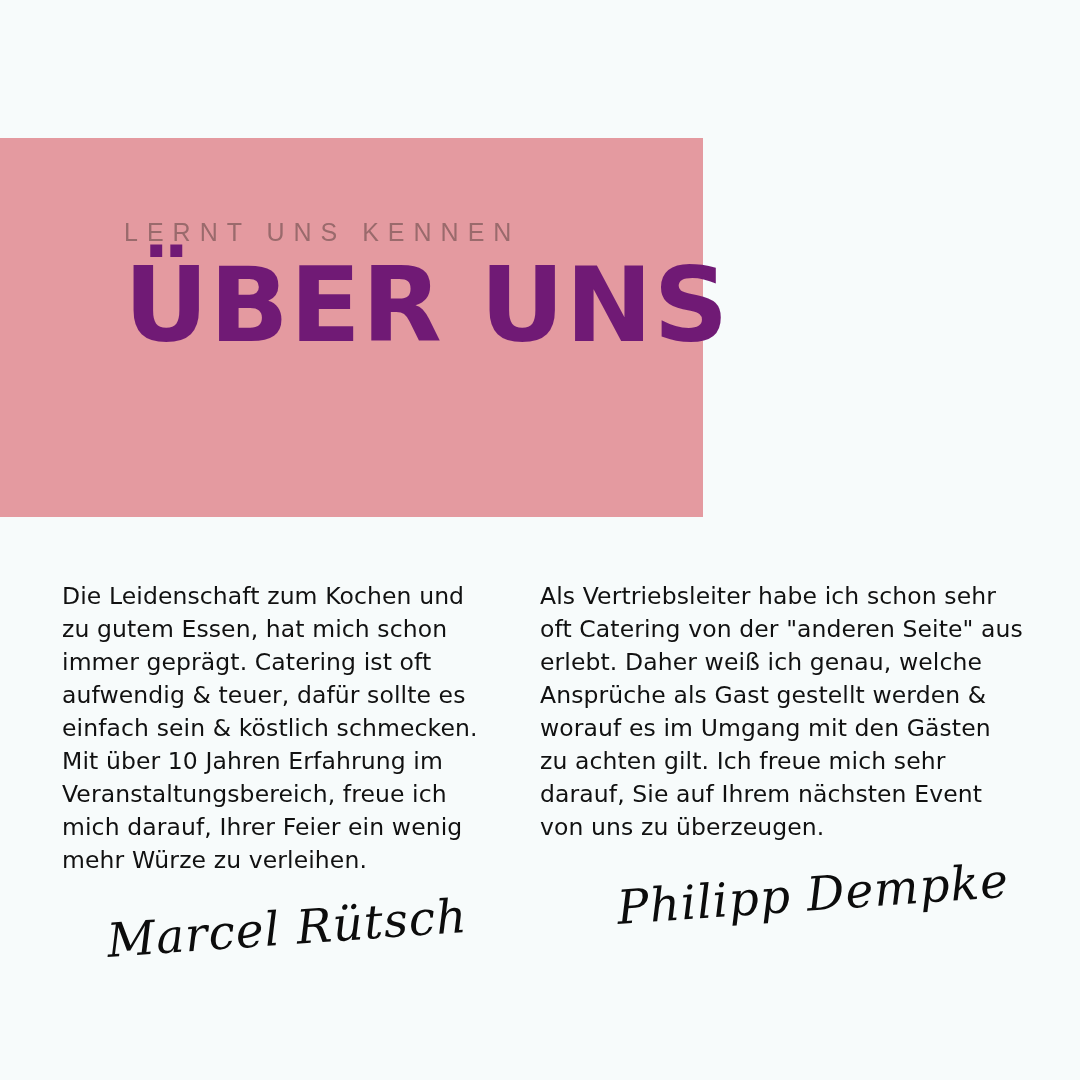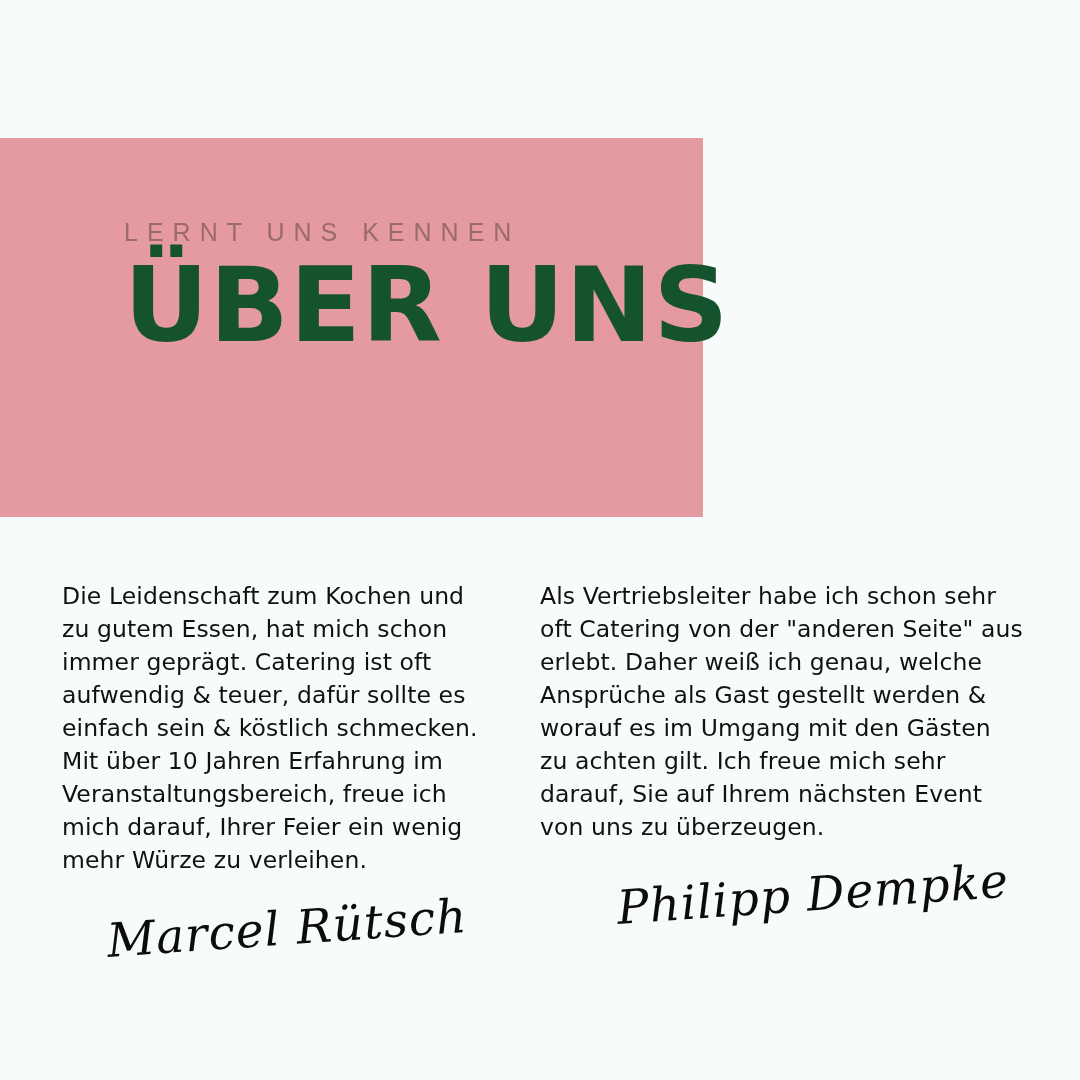--- a/index.html
+++ b/index.html
@@ -48,21 +48,21 @@
     font-weight: 400;
     line-height: 1;
     margin: 0 0 6px 0;
     white-space: nowrap;
   }
 
   .headline {
     font-family: "DejaVu Sans", sans-serif;
     font-size: 104px;
     font-weight: bold;
-    color: #14532d;
+    color: #701a75;
     letter-spacing: 1px;
     line-height: 1.05;
     margin: 0;
     white-space: nowrap;
   }
 
   
   .columns {
     position: absolute;
     left: 0;

